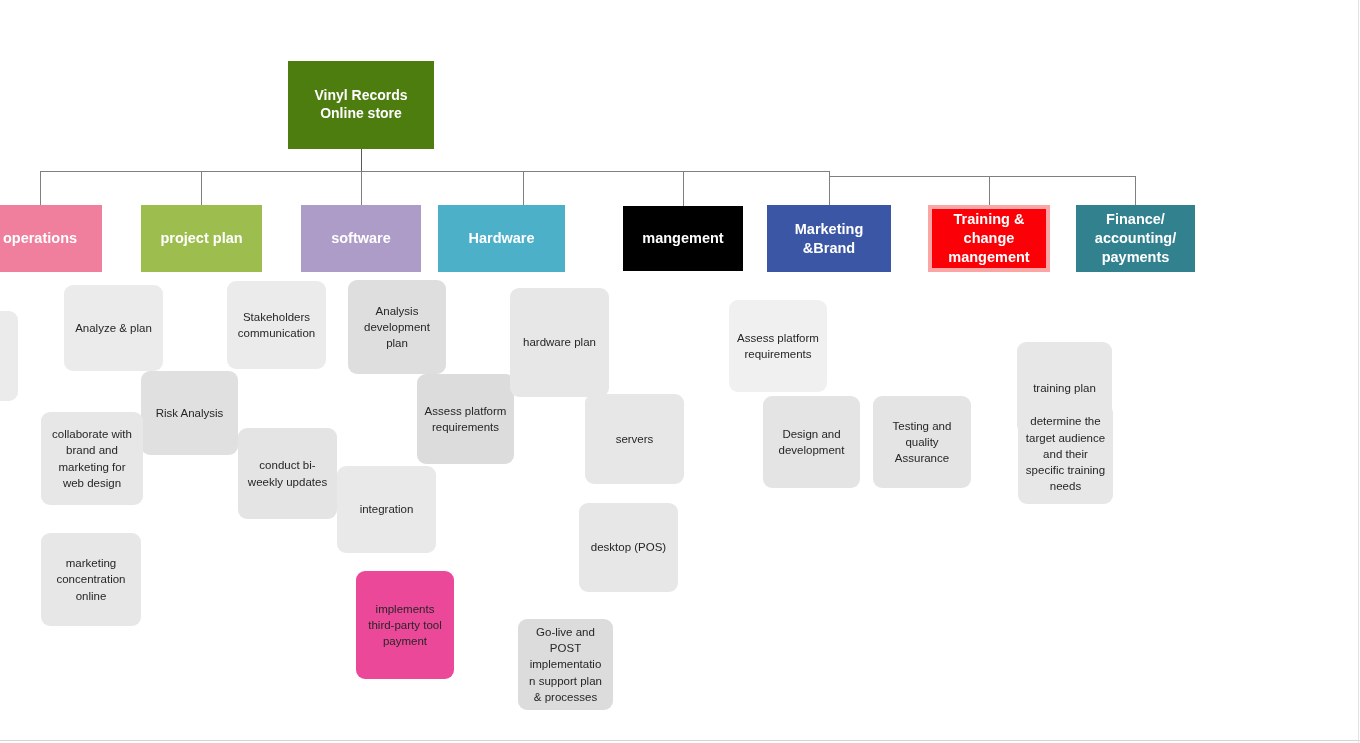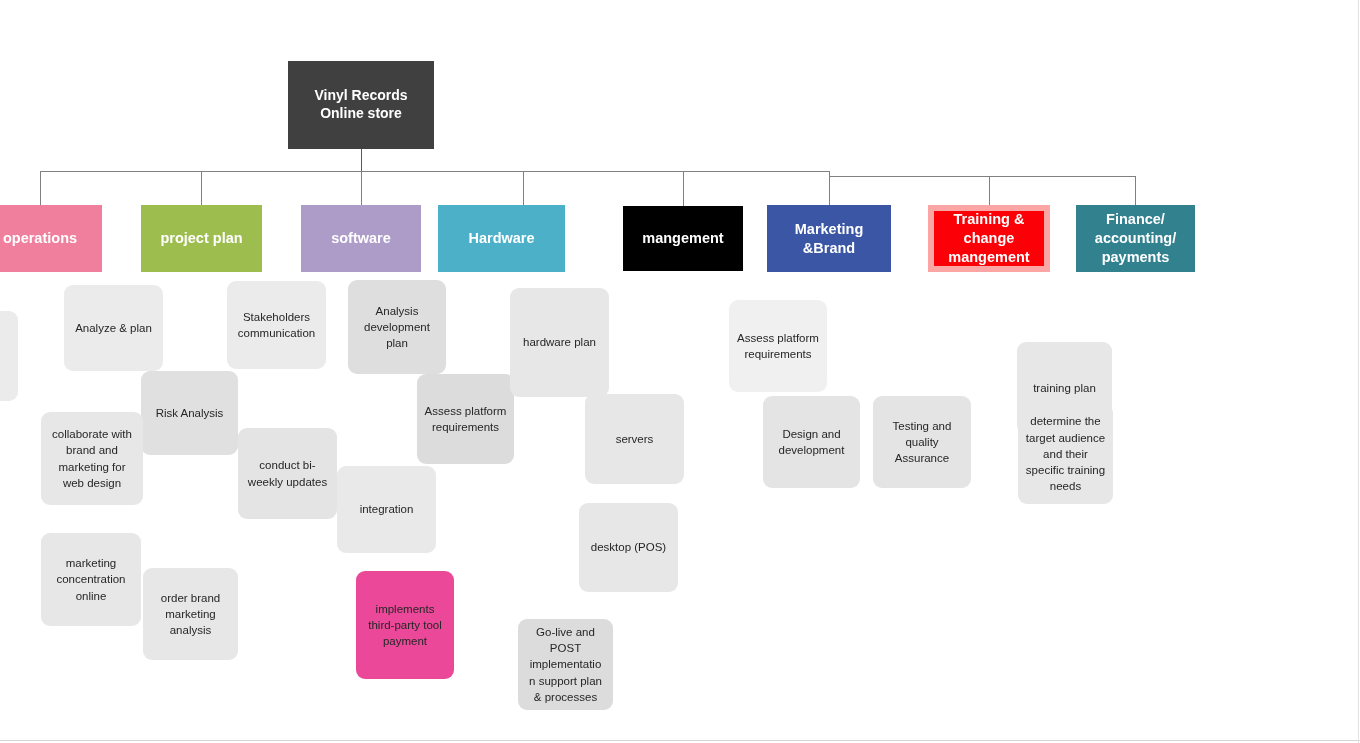--- a/index.html
+++ b/index.html
@@ -50,21 +50,21 @@
     justify-content: center;
     text-align: center;
     color: #ffffff;
     font-weight: bold;
     font-size: 14.5px;
     line-height: 1.3;
     box-sizing: border-box;
     padding: 2px 4px;
   }
   .cat-node.selected {
-    border: 6px solid #fca5a5;
+    border: 4px solid #fca5a5;
   }
 
   
   .leaf-node {
     position: absolute;
     display: flex;
     align-items: center;
     justify-content: center;
     text-align: center;
     border-radius: 9px;
@@ -102,21 +102,21 @@
     <div class="line v" style="left: 683px; top: 171px; height: 1px;"></div>
     <div class="line v" style="left: 829px; top: 171px; height: 6px;"></div>
     <div class="line v" style="left: 40px; top: 171px; height: 34px;"></div>
     <div class="line v" style="left: 201px; top: 171px; height: 34px;"></div>
     <div class="line v" style="left: 361px; top: 171px; height: 34px;"></div>
     <div class="line v" style="left: 523px; top: 171px; height: 34px;"></div>
     <div class="line v" style="left: 683px; top: 171px; height: 35px;"></div>
     <div class="line v" style="left: 829px; top: 171px; height: 34px;"></div>
     <div class="line v" style="left: 989px; top: 176px; height: 29px;"></div>
     <div class="line v" style="left: 1135px; top: 176px; height: 29px;"></div>
-    <div class="root-node" style="left: 288px; top: 61px; width: 146px; height: 88px; background: #404040;">
+    <div class="root-node" style="left: 288px; top: 61px; width: 146px; height: 88px; background: #4d7c0f;">
       <span>Vinyl Records<br>Online store</span>
     </div>
     <div class="cat-node" style="left: -22px; top: 205px; width: 124px; height: 67px; background: rgb(239, 127, 156); color: rgb(255, 255, 255);">
       <span>operations</span>
     </div>
     <div class="cat-node" style="left: 301px; top: 205px; width: 120px; height: 67px; background: rgb(173, 156, 200); color: rgb(255, 255, 255);">
       <span>software</span>
     </div>
     <div class="cat-node" style="left: 141px; top: 205px; width: 121px; height: 67px; background: rgb(157, 190, 78); color: rgb(255, 255, 255);">
       <span>project plan</span>
@@ -142,23 +142,20 @@
     </div>
     <div class="leaf-node" style="left: 141px; top: 371px; width: 97px; height: 84px; background: rgb(224, 224, 224);">
       <span>Risk Analysis</span>
     </div>
     <div class="leaf-node" style="left: 41px; top: 412px; width: 102px; height: 93px; background: rgb(231, 231, 231);">
       <span>collaborate with brand and marketing for web design</span>
     </div>
     <div class="leaf-node" style="left: 41px; top: 533px; width: 100px; height: 93px; background: rgb(231, 231, 231);">
       <span>marketing concentration online</span>
     </div>
-    <div class="leaf-node" style="left: 143px; top: 568px; width: 95px; height: 92px; background: rgb(231, 231, 231);">
-      <span>order brand marketing analysis</span>
-    </div>
     <div class="leaf-node" style="left: 227px; top: 281px; width: 99px; height: 88px; background: rgb(235, 235, 235);">
       <span>Stakeholders communication</span>
     </div>
     <div class="leaf-node" style="left: 238px; top: 428px; width: 99px; height: 91px; background: rgb(228, 228, 228);">
       <span>conduct bi-weekly updates</span>
     </div>
     <div class="leaf-node" style="left: 348px; top: 280px; width: 98px; height: 94px; background: rgb(222, 222, 222);">
       <span>Analysis development plan</span>
     </div>
     <div class="leaf-node" style="left: 337px; top: 466px; width: 99px; height: 87px; background: rgb(233, 233, 233);">

